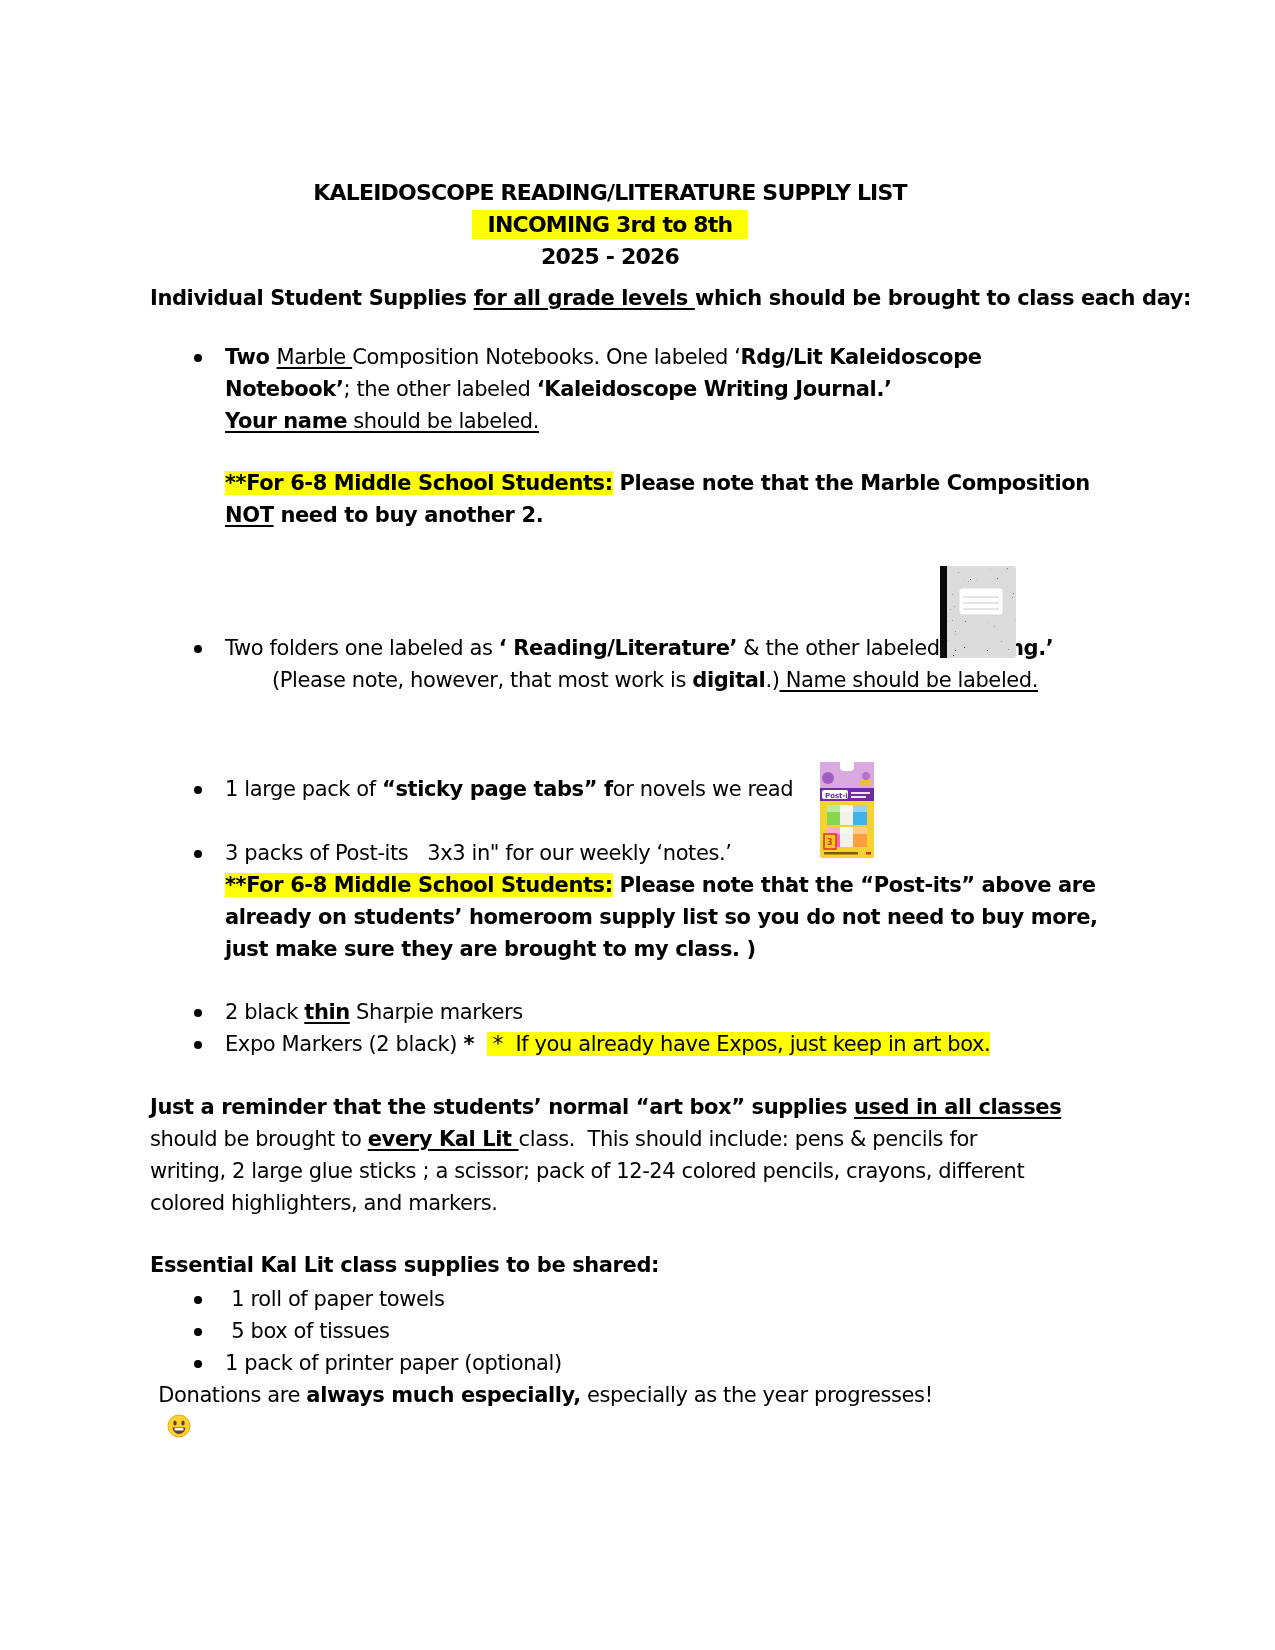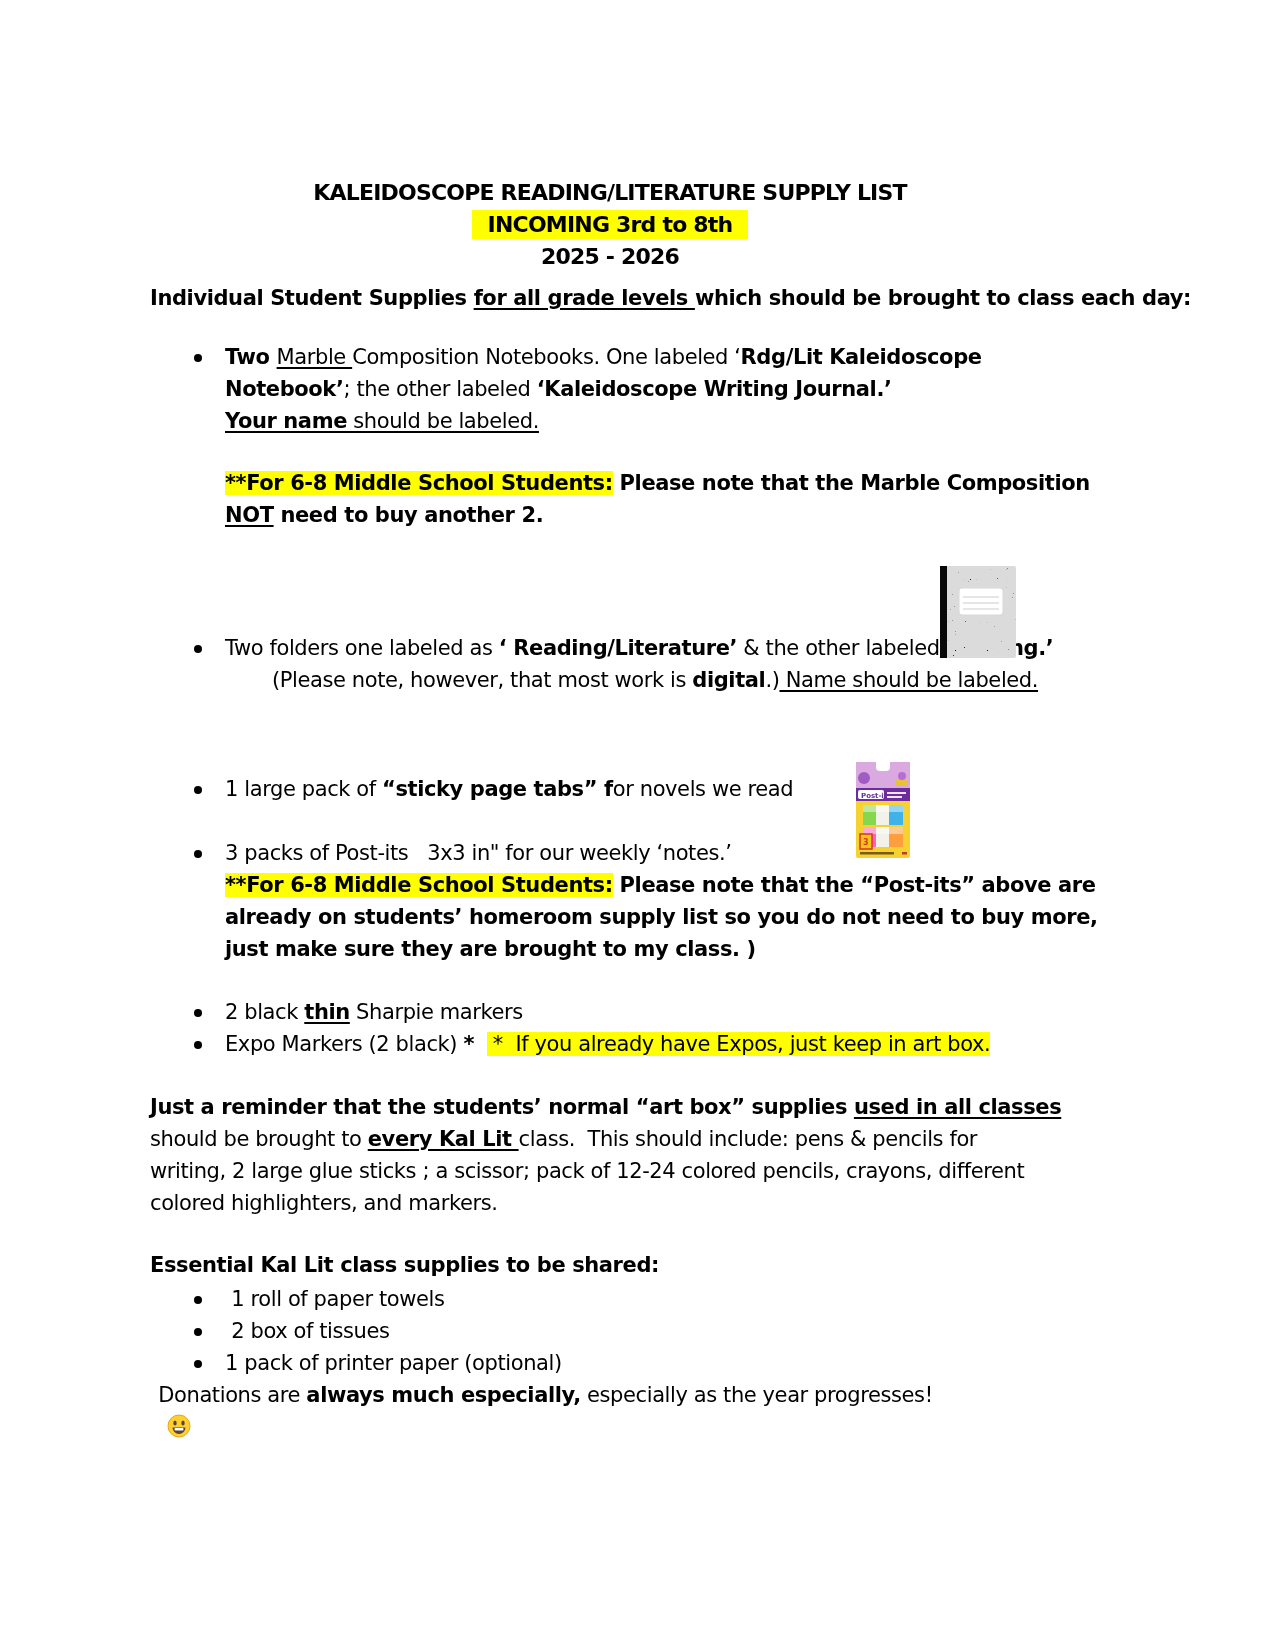--- a/index.html
+++ b/index.html
@@ -32,21 +32,21 @@
   [data-line="fold-1"]{margin-top:101px;}
   [data-line="tabs-1"]{margin-top:77px;}
   [data-line="postits-1"]{margin-top:32px;}
   [data-line="sharpie"]{margin-top:31px;}
   [data-line="rem-1"]{margin-top:31px;}
   [data-line="shared-head"]{margin-top:30px;}
   [data-line="shared-1"]{margin-top:2px;}
   [data-line="donate"]{margin-top:0;padding-left:2px;}
   
   #notebook-fig{position:absolute;left:940px;top:566px;width:76px;height:92px;}
-  #postit-fig{position:absolute;left:856px;top:762px;width:52px;height:96px;text-align:center;}
+  #postit-fig{position:absolute;left:820px;top:762px;width:52px;height:96px;text-align:center;}
   #stray-period{position:absolute;left:785px;top:862px;font-size:21px;font-weight:700;}
   .smiley{display:inline-block;width:24px;height:24px;vertical-align:-4px;margin-left:2px;}
 </style>
 </head>
 <body>
 
 <div id="page">
 
   <div id="doc">
     <div id="title-wrap">
@@ -69,21 +69,21 @@
         <div class="ln ind1" data-line="postits-3"><span class="b">already on students’ homeroom supply list so you do not need to buy more,</span></div>
         <div class="ln ind1" data-line="postits-4"><span class="b">just make sure they are brought to my class. )</span></div>
         <div class="ln ind1" data-line="sharpie"><span class="mark"></span><span>2 black </span><span class="b u">thin</span><span> Sharpie markers</span></div>
         <div class="ln ind1" data-line="expo"><span class="mark"></span><span>Expo Markers (2 black) </span><span class="b">*</span><span>  </span><span class="hl"> *  If you already have Expos, just keep in art box.</span></div>
         <div class="ln" data-line="rem-1"><span class="b">Just a reminder that the students’ normal “art box” supplies </span><span class="b u">used in all classes</span></div>
         <div class="ln" data-line="rem-2"><span>should be brought to </span><span class="b u">every Kal Lit </span><span>class.  This should include: pens &amp; pencils for</span></div>
         <div class="ln" data-line="rem-3"><span>writing, 2 large glue sticks ; a scissor; pack of 12-24 colored pencils, crayons, different</span></div>
         <div class="ln" data-line="rem-4"><span>colored highlighters, and markers.</span></div>
         <div class="ln" data-line="shared-head"><span class="b">Essential Kal Lit class supplies to be shared:</span></div>
         <div class="ln ind1" data-line="shared-1"><span class="mark"></span><span> 1 roll of paper towels</span></div>
-        <div class="ln ind1" data-line="shared-2"><span class="mark"></span><span> 2 box of tissues</span></div>
+        <div class="ln ind1" data-line="shared-2"><span class="mark"></span><span> 5 box of tissues</span></div>
         <div class="ln ind1" data-line="shared-3"><span class="mark"></span><span>1 pack of printer paper (optional)</span></div>
         <div class="ln" data-line="donate"><span> Donations are </span><span class="b">always much especially,</span><span> especially as the year progresses! </span>
   <span class="smiley"><svg width="24" height="24" viewBox="0 0 24 24" xmlns="http://www.w3.org/2000/svg">
     <circle cx="12" cy="12" r="11" fill="#ffd02e" stroke="#e3a918" stroke-width="1"></circle>
     <ellipse cx="8" cy="9" rx="1.7" ry="2.6" fill="#5d4037"></ellipse>
     <ellipse cx="16" cy="9" rx="1.7" ry="2.6" fill="#5d4037"></ellipse>
     <path d="M5.5 13.5 a6.5 6.5 0 0 0 13 0 z" fill="#5d4037"></path>
     <rect x="7.5" y="14" width="9" height="2.4" rx="1" fill="#ffffff"></rect>
   </svg></span>
 </div>

